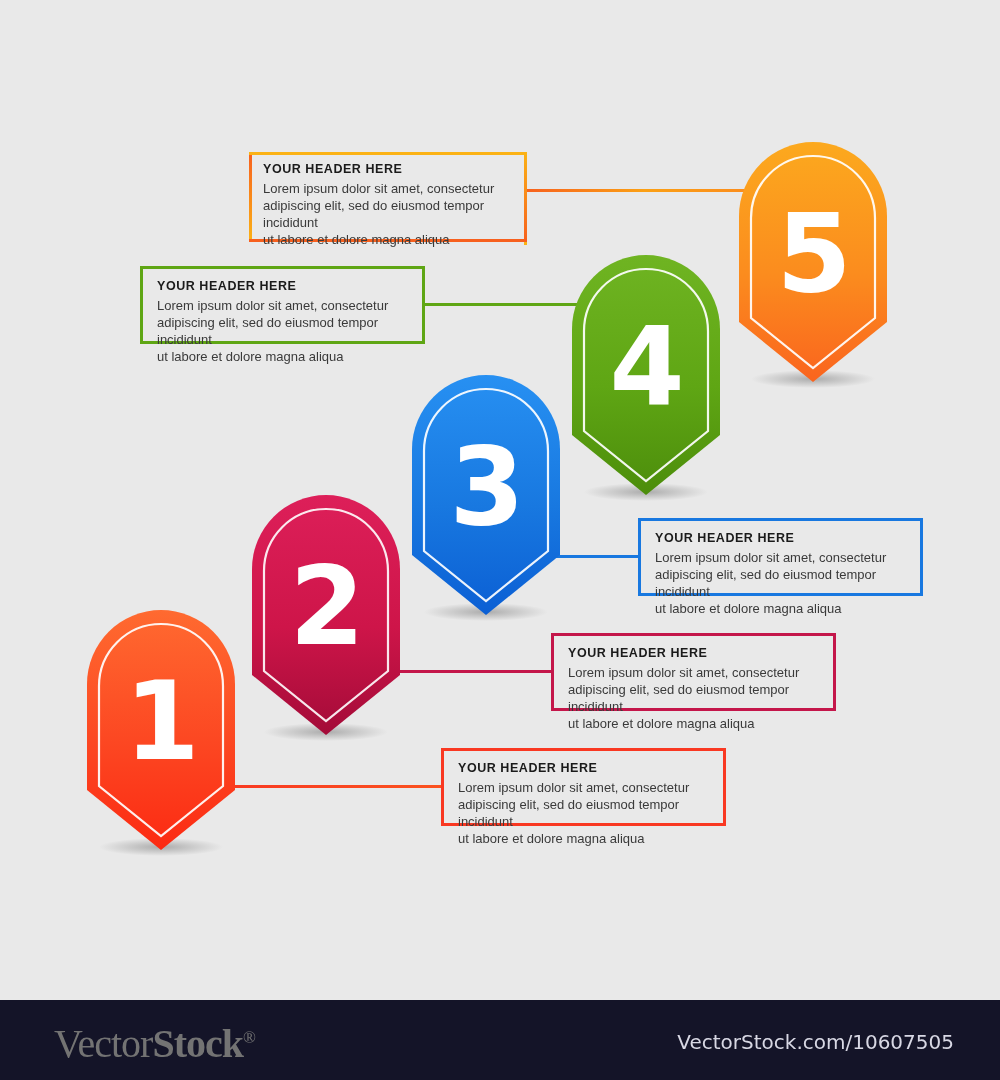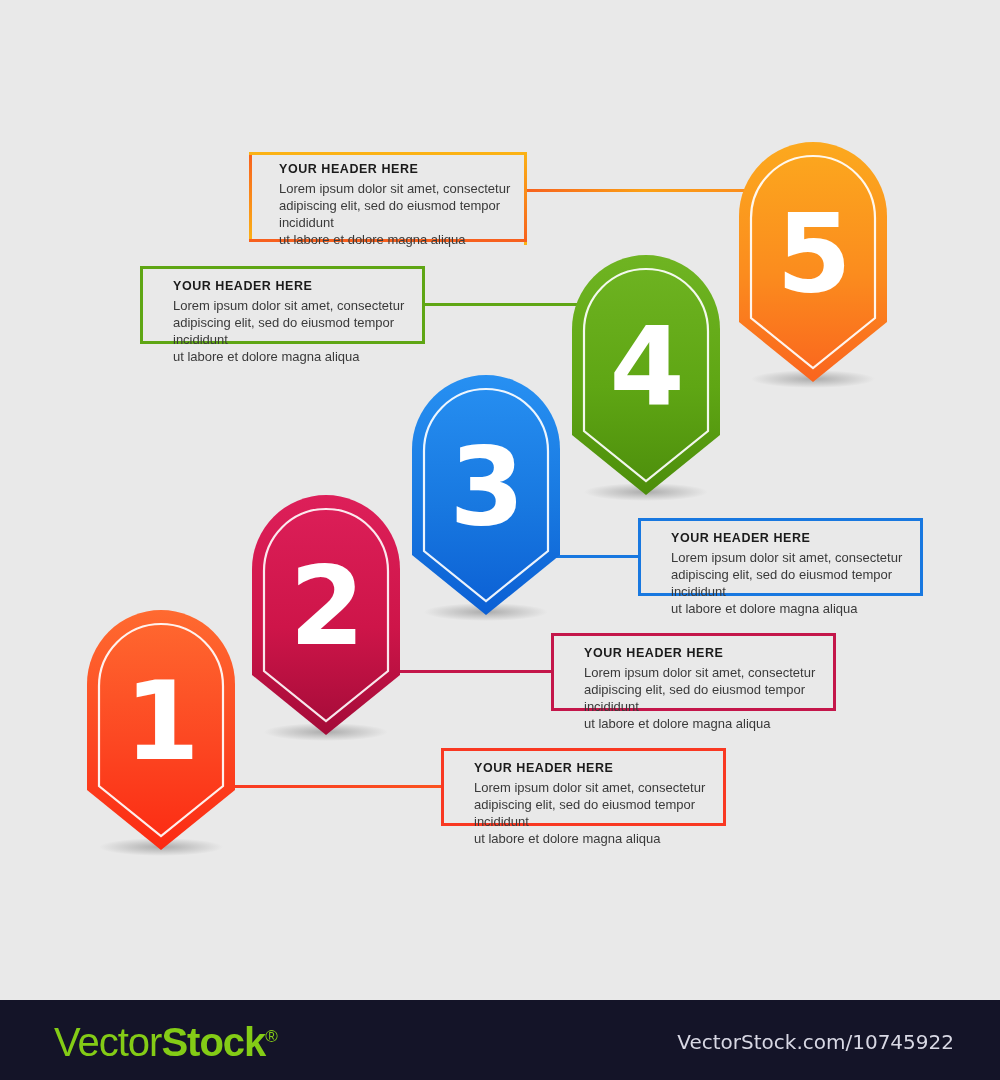--- a/index.html
+++ b/index.html
@@ -18,21 +18,21 @@
   
   .conn{position:absolute;height:3px;}
   .conn-v{position:absolute;width:3px;}
 
   
   .tbox{
     position:absolute;
     box-sizing:border-box;
     background:#e9e9e9;
     border:3px solid #888;
-    padding:10px 12px 9px 30px;
+    padding:10px 12px 9px 14px;
   }
   .tbox .hdr{
     font-size:12.5px;
     font-weight:bold;
     letter-spacing:0.55px;
     color:#1b1b1b;
     margin:0 0 2px 0;
     line-height:1.25;
   }
   .tbox .body{
@@ -59,22 +59,22 @@
     user-select:none;
   }
 
   
   #footer{
     position:absolute;left:0;bottom:0;width:1000px;height:80px;
     background:#141428;
   }
   #wm-logo{
     position:absolute;left:54px;top:20px;
-    font-size:40px;color:#84cc16;letter-spacing:-1px;
-    font-family:Liberation Sans, sans-serif;
+    font-size:40px;color:#737373;letter-spacing:-1px;
+    font-family:Liberation Serif, serif;
     text-align:center;
   }
   #wm-logo .lt{font-weight:300;}
   #wm-logo .bd{font-weight:bold;}
   #wm-logo .reg{font-size:17px;vertical-align:super;font-weight:300;}
   #wm-url{
     position:absolute;right:46px;top:30px;
     font-size:20px;color:#d8d8e4;
     font-family:"DejaVu Sans", sans-serif;
   }
@@ -237,14 +237,14 @@
       <path d="M2,74 A74,74 0 0 1 150,74 L150,180 L76,240 L2,180 Z" fill="url(#g1)"></path>
       <path d="M14,76 A62,62 0 0 1 138,76 L138,176 L76,226 L14,176 Z" fill="none" stroke="#ffffff" stroke-width="2.2" opacity="0.92"></path>
     </svg>
     <div class="pinnum" style="top:58px;left:0;">1</div>
   </div>
 
 </div>
 
 <div id="footer">
   <div id="wm-logo"><span class="lt">Vector</span><span class="bd">Stock</span><span class="reg">®</span></div>
-  <div id="wm-url">VectorStock.com/10745922</div>
+  <div id="wm-url">VectorStock.com/10607505</div>
 </div>
 
 </body></html>

